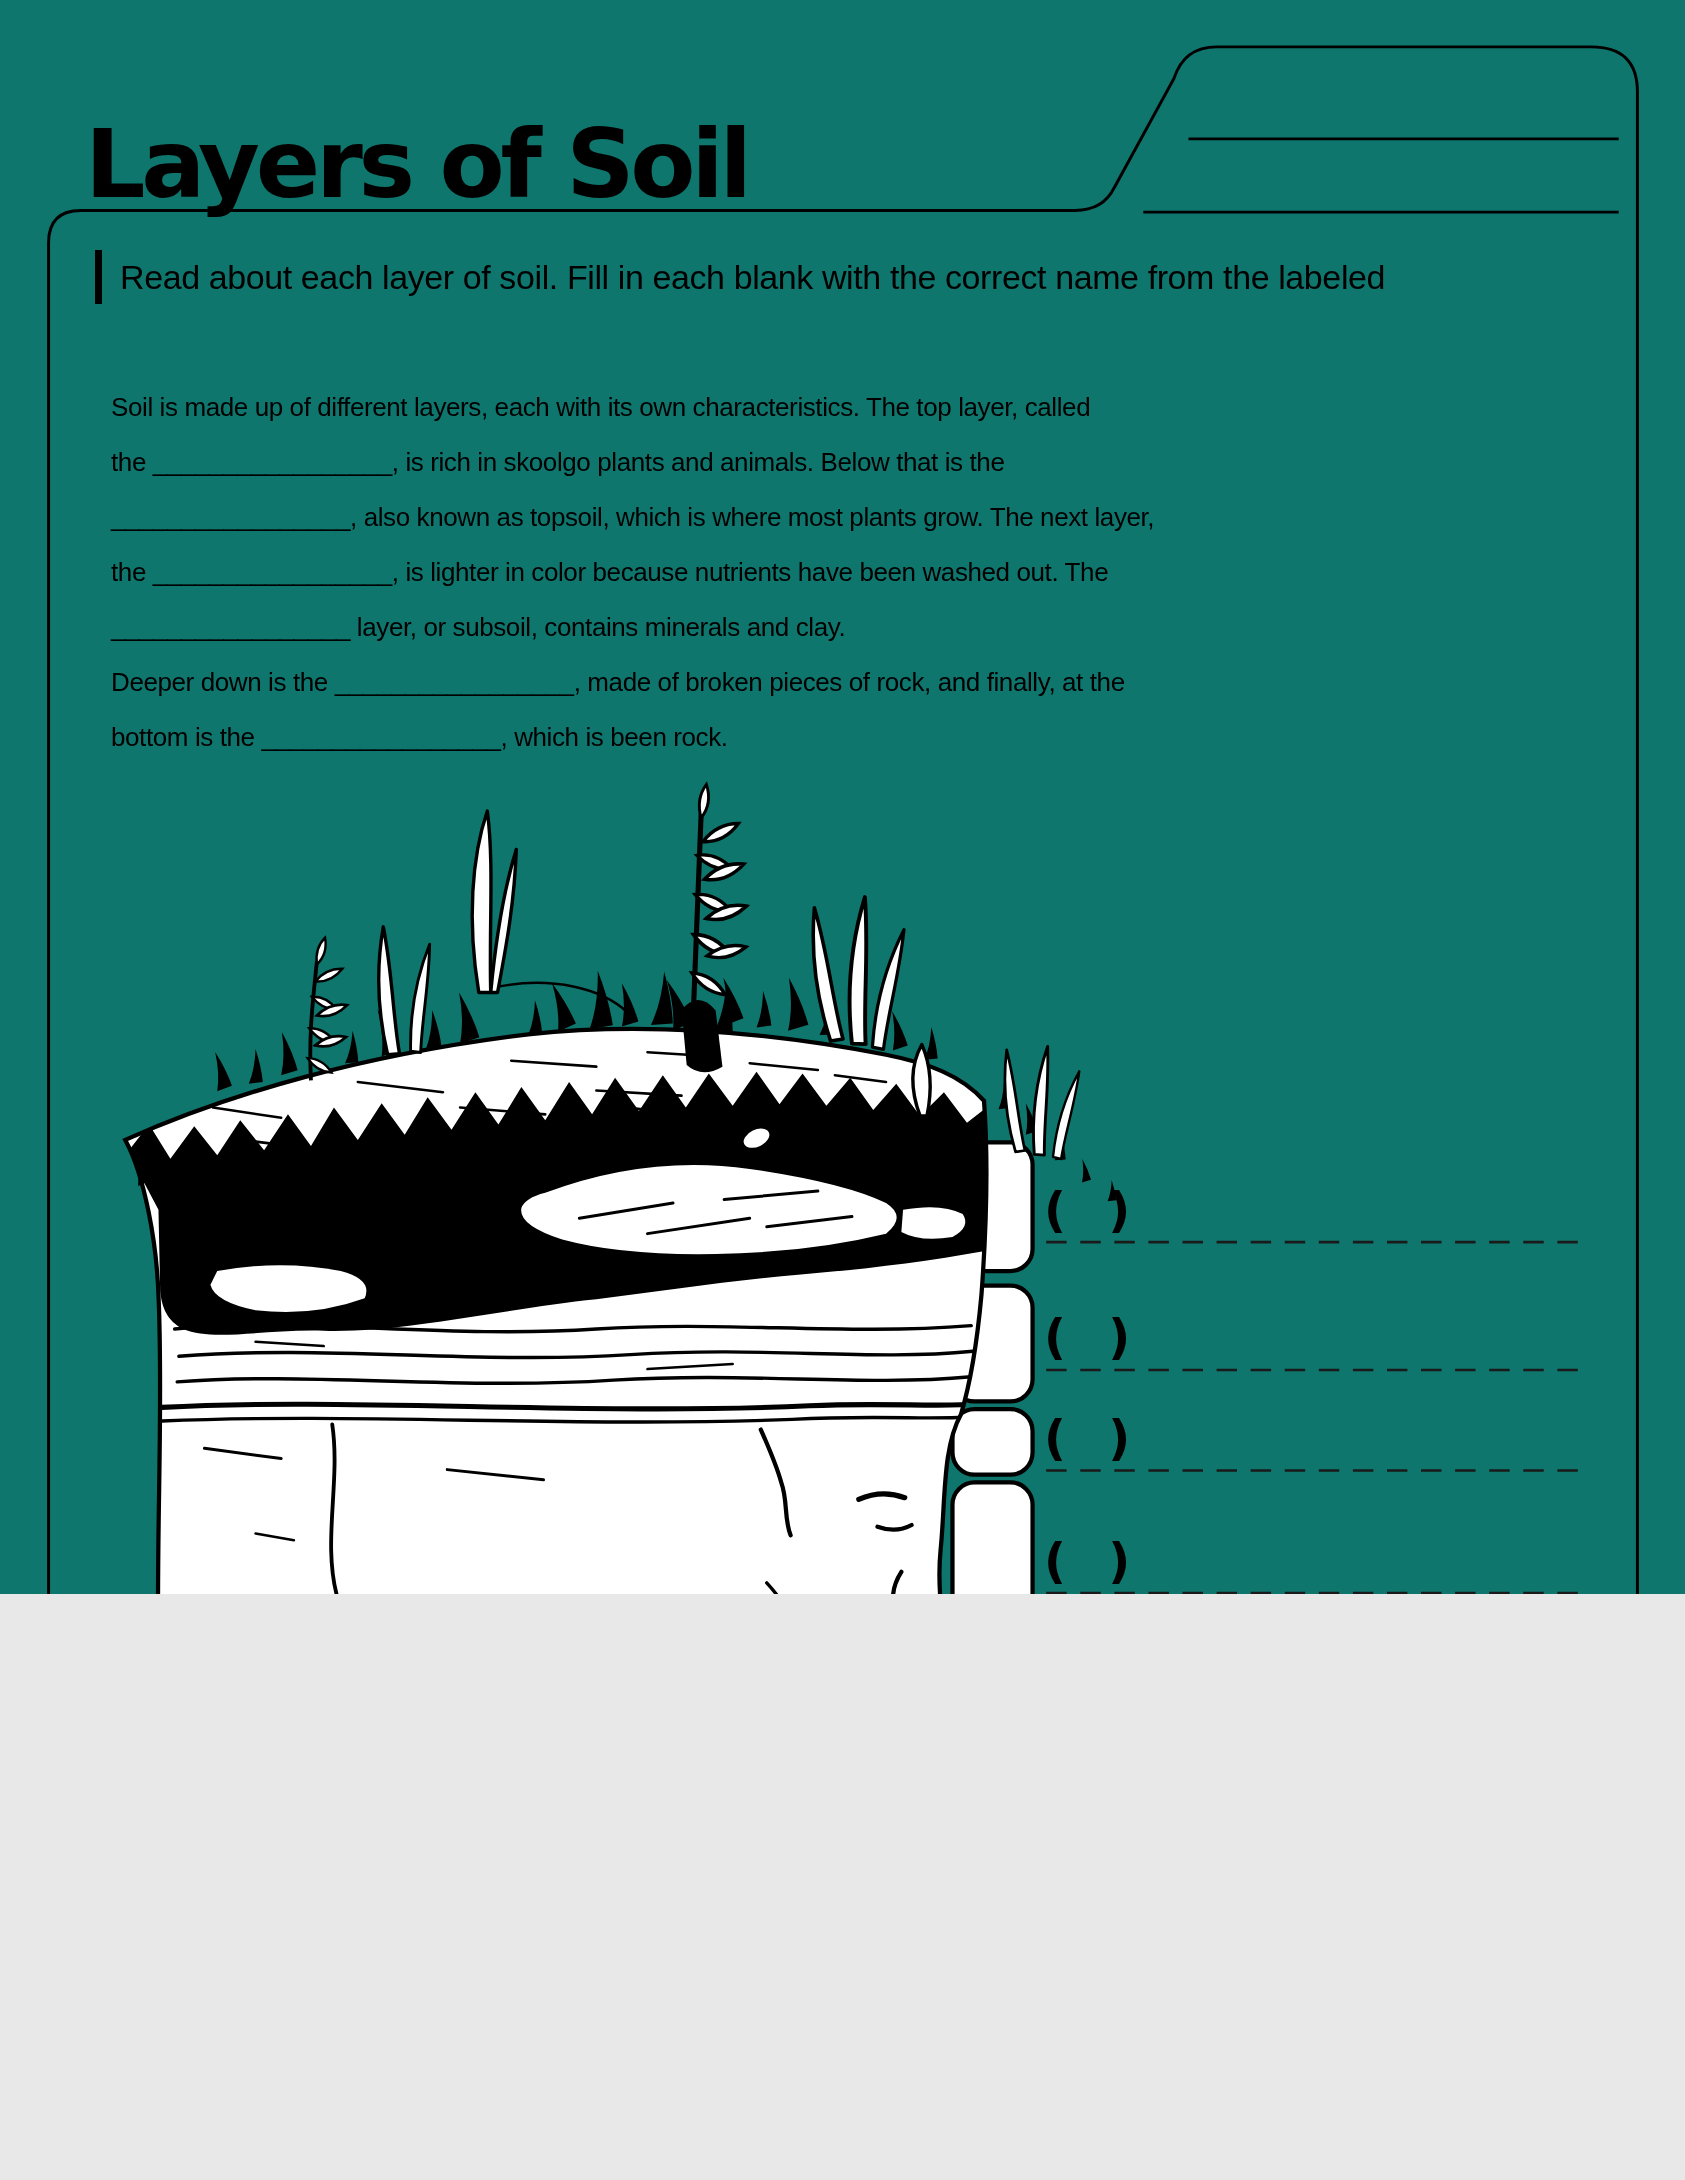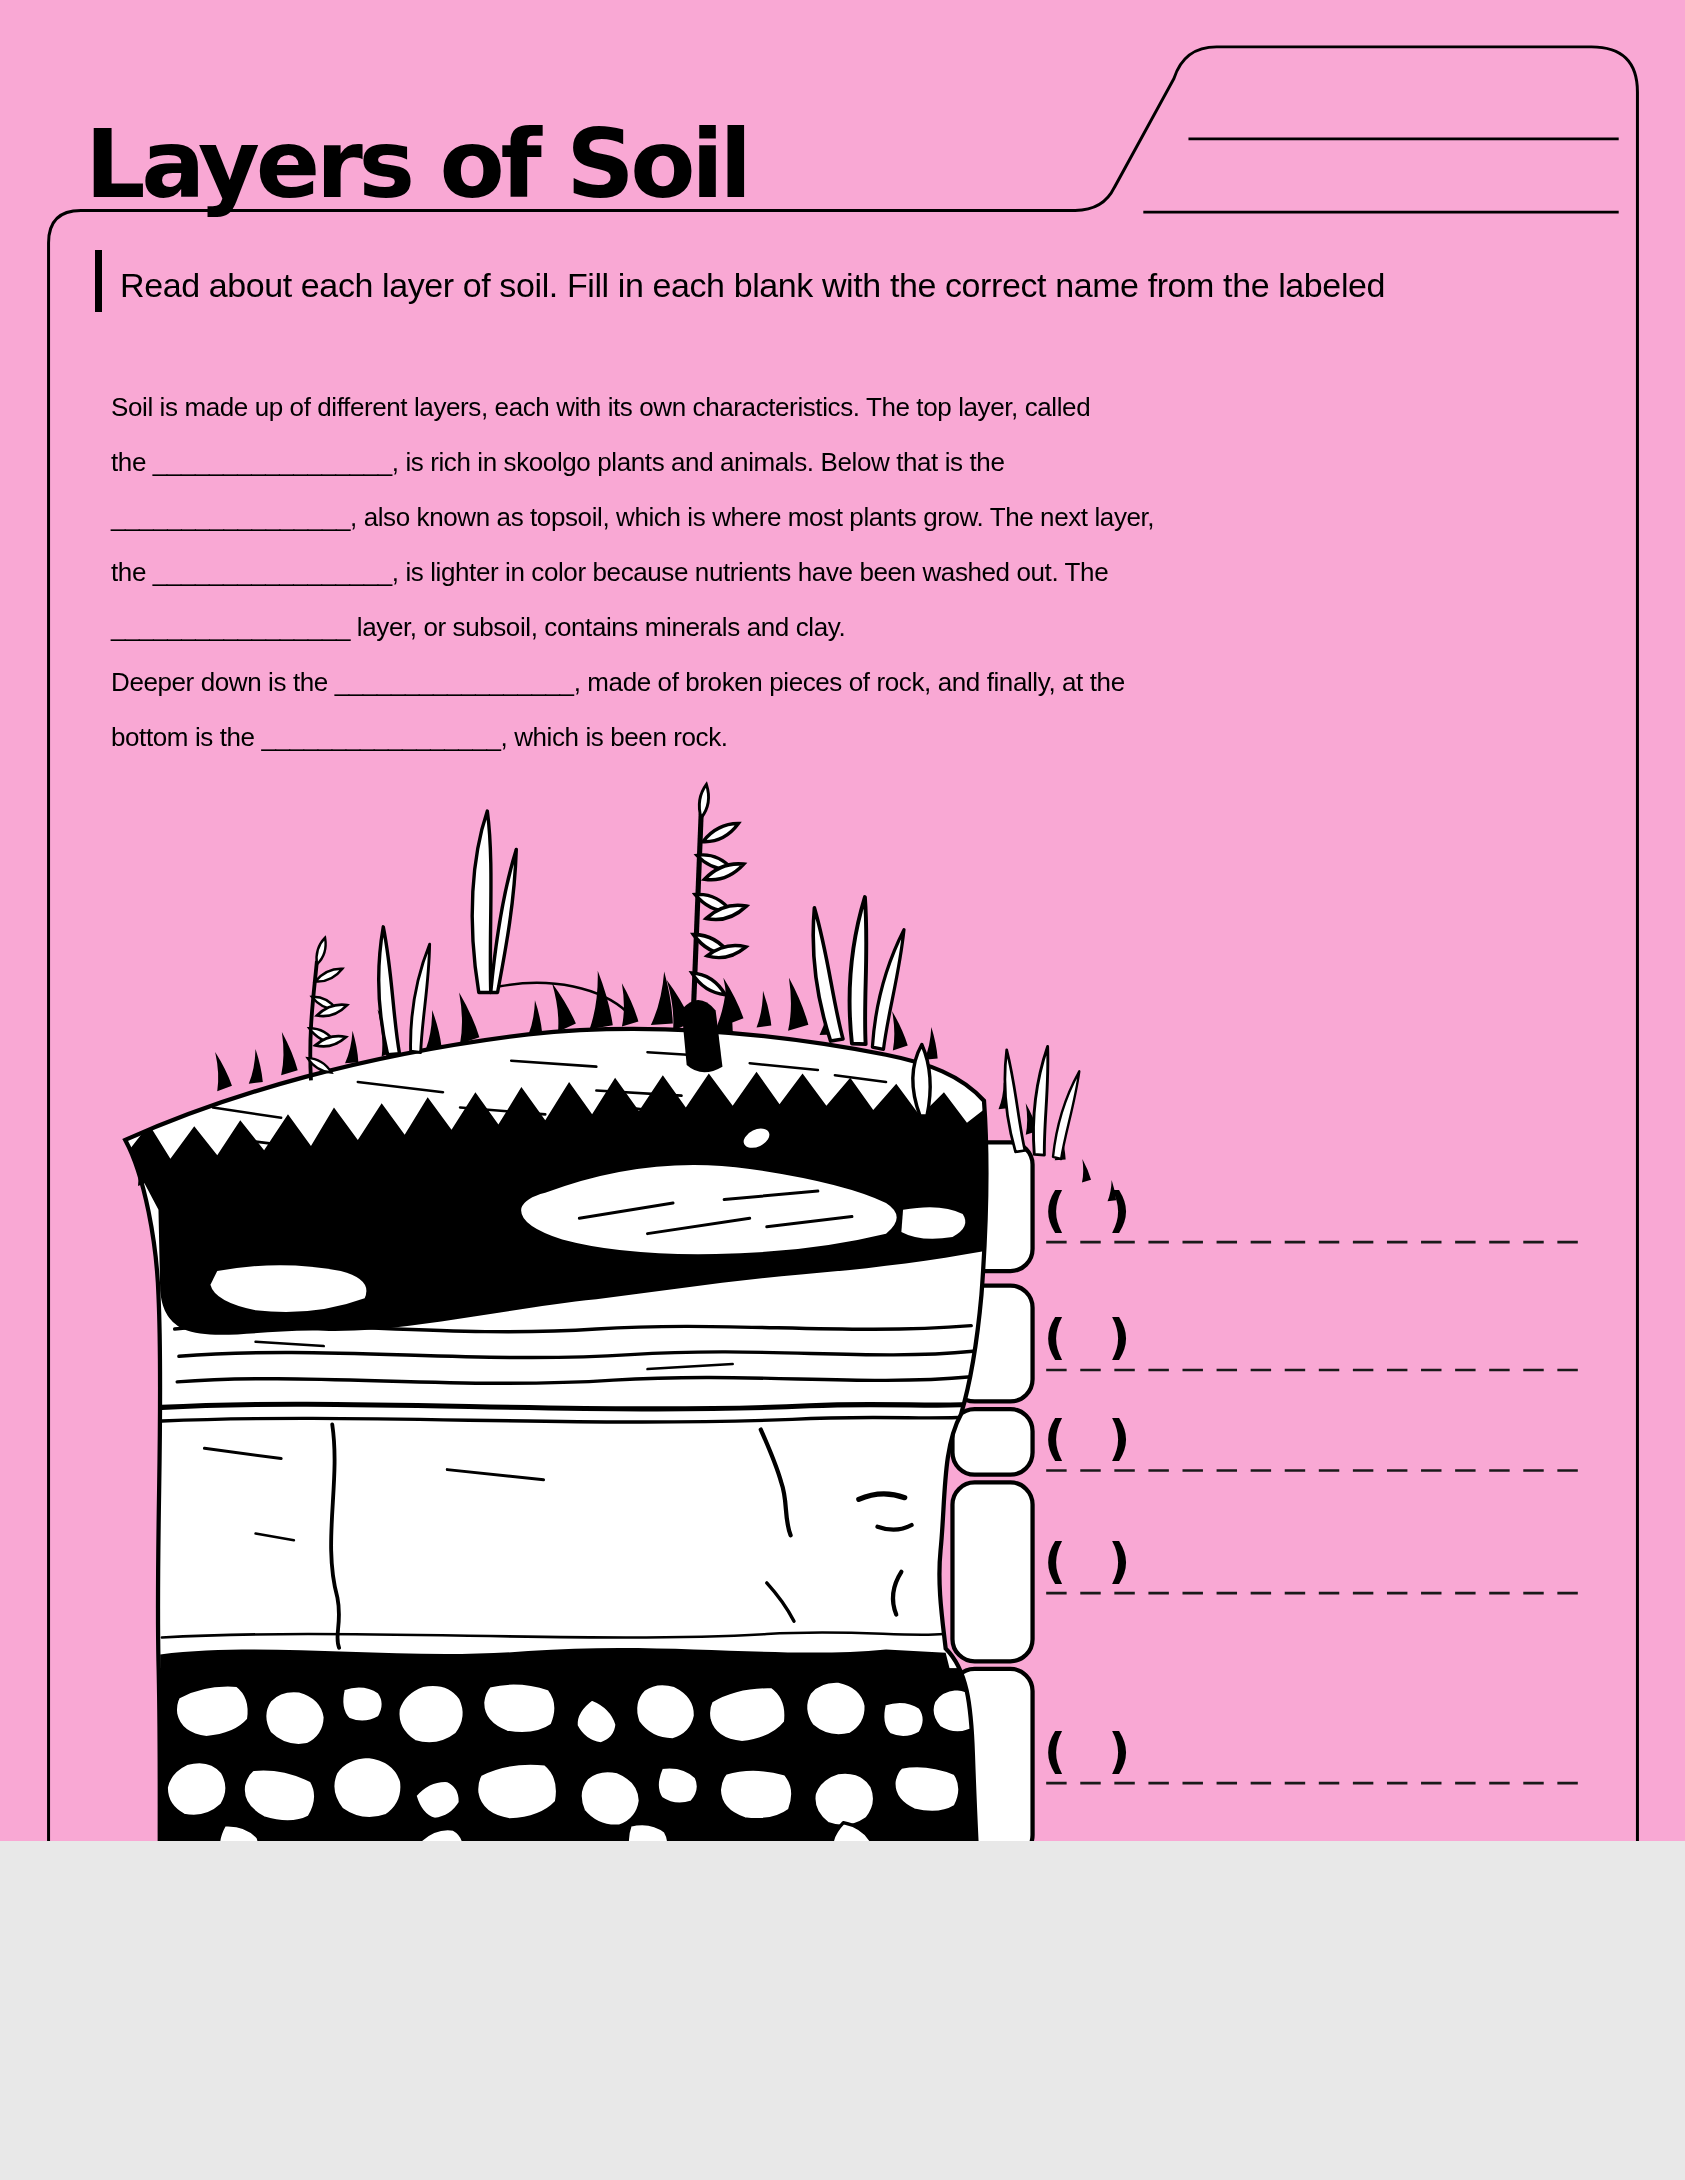--- a/index.html
+++ b/index.html
@@ -1,22 +1,22 @@
 <!DOCTYPE html>
 <html style="font-size:13.6px"><head>
 <meta charset="utf-8">
 <style>
   html,body{margin:0;padding:0;background:#e8e8e8;}
-  .page{position:relative;width:1686px;height:1841px;background:#f9a8d4;
+  .page{position:relative;width:1686px;height:1594px;background:#0f766e;
         font-family:"Liberation Sans",sans-serif;color:#000;overflow:hidden;}
   .art{position:absolute;left:0;top:0;width:1686px;height:2181px;}
   .title{position:absolute;left:85px;top:53px;font-family:"DejaVu Sans",sans-serif;
          font-size:95px;font-weight:bold;letter-spacing:-4.3px;line-height:1;white-space:nowrap;}
   .instr{position:absolute;left:95px;top:250px;border-left:7.7px solid #000;padding:2.6px 0 2.6px 18px;}
-  .instr .line{font-size:34px;line-height:49px;letter-spacing:-0.4px;white-space:nowrap;margin-top:8px;}
+  .instr .line{font-size:34px;line-height:49px;letter-spacing:-0.4px;white-space:nowrap;}
   .para{position:absolute;left:111px;top:380px;}
   .para .line{font-size:26px;line-height:55px;letter-spacing:-0.4px;white-space:nowrap;}
   .paren{position:absolute;left:1044px;font-family:"DejaVu Sans",sans-serif;
          font-size:48px;font-weight:bold;word-spacing:25.6px;line-height:1;white-space:nowrap;}
   .p1{top:1186px}.p2{top:1313px}.p3{top:1414px}.p4{top:1537px}.p5{top:1727px}.p6{top:1923px}
   .footer{position:absolute;left:0;top:2114px;width:1686px;text-align:center;
           font-size:24px;letter-spacing:-0.3px;}
 </style>
 </head>
 <body>

